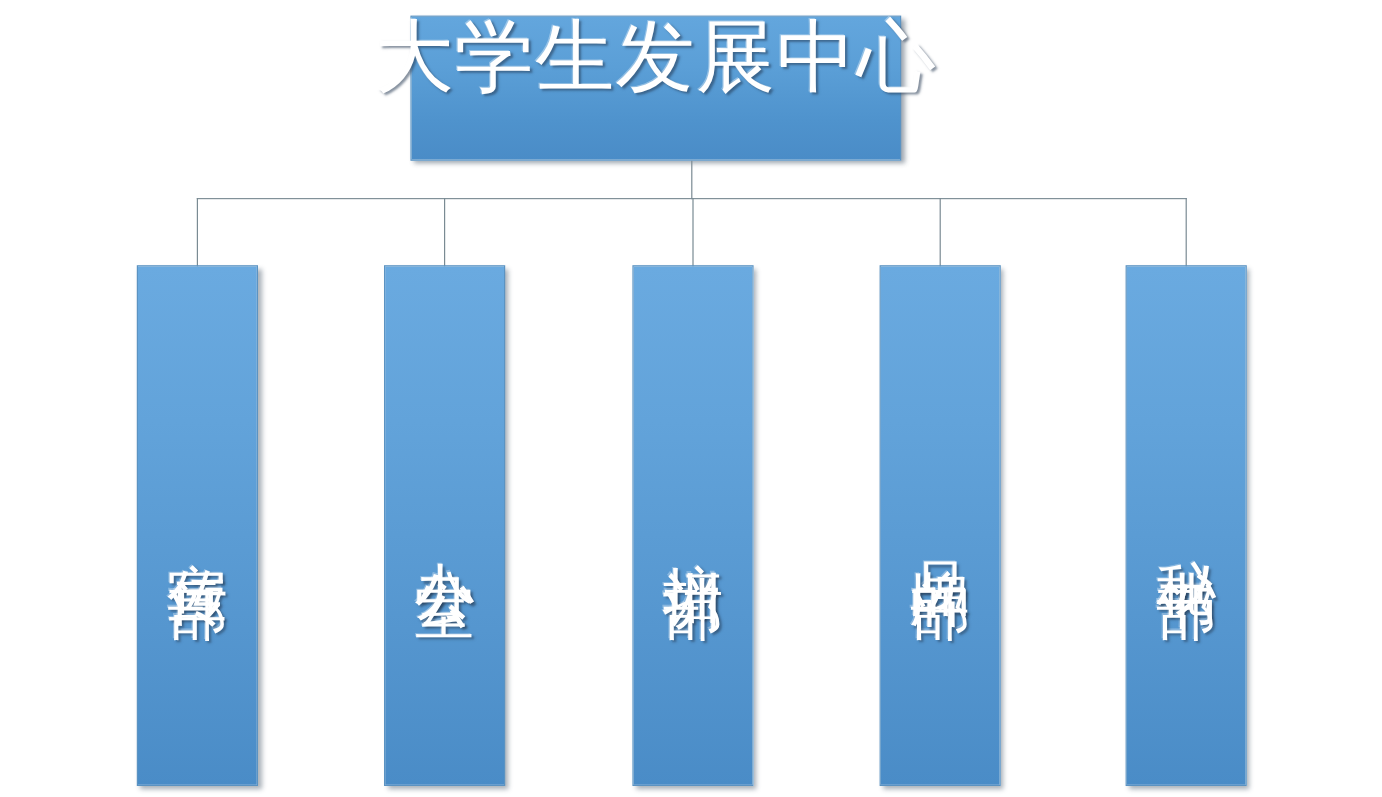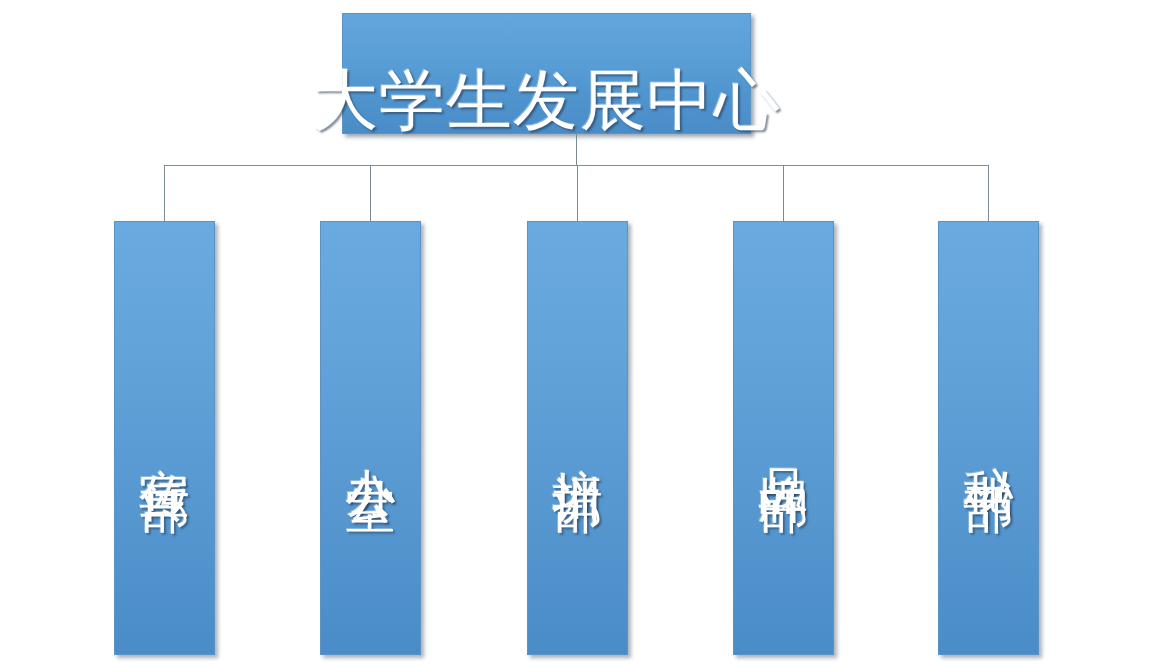--- a/index.html
+++ b/index.html
@@ -53,21 +53,21 @@
     height: 121px;
     background: linear-gradient(180deg,
                 #63a6dd 0%,
                 #5b9fd7 35%,
                 #4f93cd 72%,
                 #4a8cc7 100%);
     border: 1px solid #5b93c2;
     box-shadow: 3px 3px 4px rgba(40, 60, 80, 0.45);
     box-sizing: border-box;
     display: flex;
-    align-items: flex-end;
+    align-items: flex-start;
     justify-content: center;
   }
   .root-label {
     color: #ffffff;
     font-size: 66px;
     line-height: 1;
     letter-spacing: 1px;
     white-space: nowrap;
     text-shadow: 2px 2px 2px rgba(35, 55, 80, 0.55),
                  -1px -1px 0 rgba(255,255,255,0.35);

